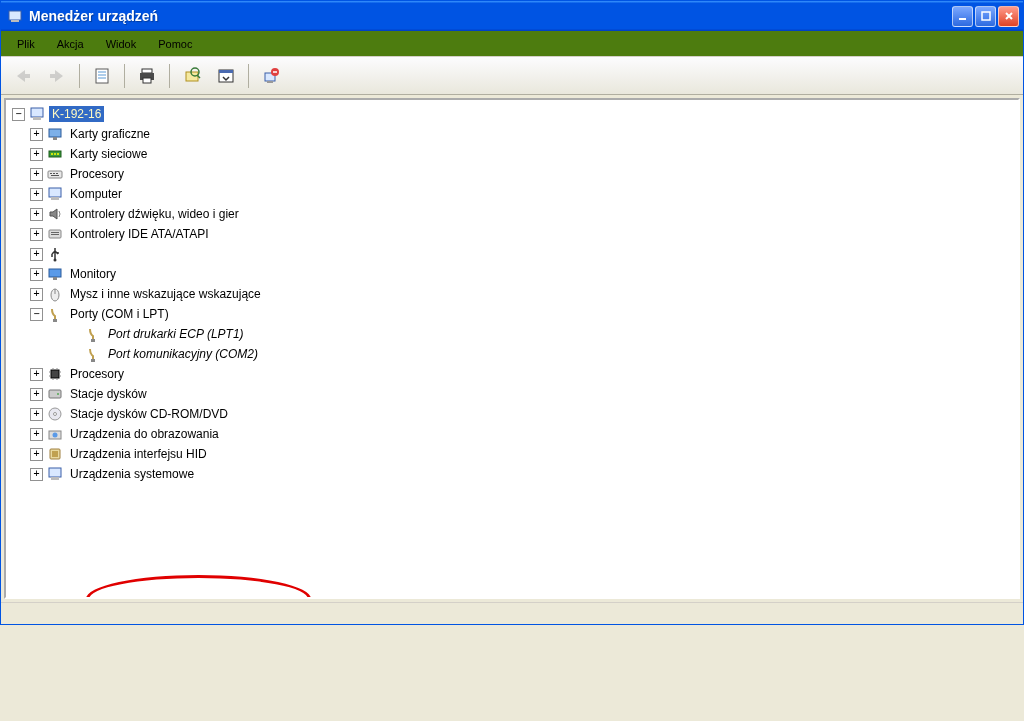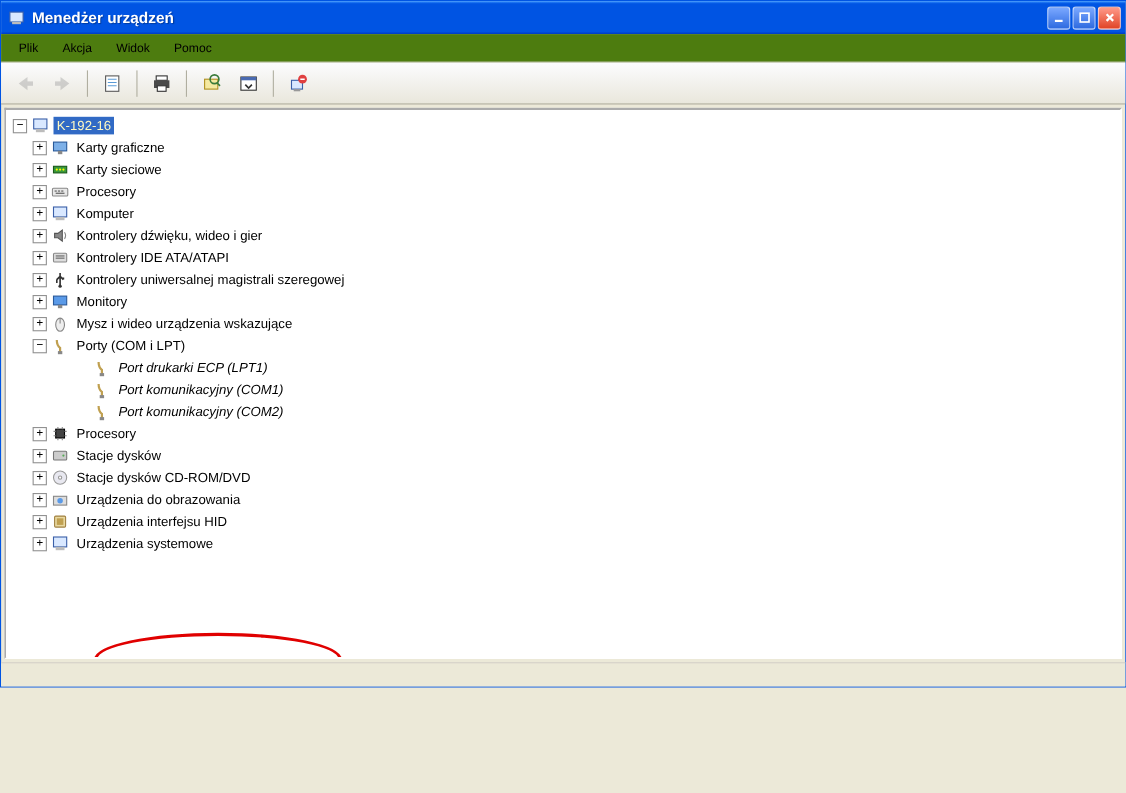--- a/index.html
+++ b/index.html
@@ -362,21 +362,20 @@
             </li>
             <li>
               <div class="node">
                 <span class="expander">+</span>
                 <span class="node-icon">
                   <svg viewBox="0 0 16 16">
                     <path d="M8 2 L8 14 M8 5 L5 8 M8 5 L11 8 M5 8 L5 11 M11 8 L11 6" fill="none" stroke="#333" stroke-width="1.5"></path>
                     <circle cx="8" cy="14" r="1.5" fill="#333"></circle>
                   </svg>
                 </span>
-                <span class="node-label">Kontrolery uniwersalnej magistrali szeregowej</span>
               </div>
             </li>
             <li>
               <div class="node">
                 <span class="expander">+</span>
                 <span class="node-icon">
                   <svg viewBox="0 0 16 16">
                     <rect x="2" y="3" width="12" height="8" fill="#5a9ae8" stroke="#2a5a9a"></rect>
                     <rect x="6" y="11" width="4" height="3" fill="#888"></rect>
                   </svg>
@@ -386,21 +385,21 @@
             </li>
             <li>
               <div class="node">
                 <span class="expander">+</span>
                 <span class="node-icon">
                   <svg viewBox="0 0 16 16">
                     <ellipse cx="8" cy="9" rx="4" ry="6" fill="#eee" stroke="#888"></ellipse>
                     <line x1="8" y1="3" x2="8" y2="8" stroke="#888"></line>
                   </svg>
                 </span>
-                <span class="node-label">Mysz i wideo urządzenia wskazujące</span>
+                <span class="node-label">Mysz i inne wskazujące wskazujące</span>
               </div>
             </li>
             <li>
               <div class="node">
                 <span class="expander">−</span>
                 <span class="node-icon">
                   <svg viewBox="0 0 16 16">
                     <path d="M5 3 Q5 8 8 10 L8 14" fill="none" stroke="#c0a050" stroke-width="2"></path>
                     <rect x="6" y="13" width="4" height="3" fill="#888"></rect>
                   </svg>
@@ -422,32 +421,20 @@
                 </li>
                 <li>
                   <div class="node">
                     <span class="expander-spacer"></span>
                     <span class="node-icon">
                       <svg viewBox="0 0 16 16">
                         <path d="M5 3 Q5 8 8 10 L8 14" fill="none" stroke="#c0a050" stroke-width="2"></path>
                         <rect x="6" y="13" width="4" height="3" fill="#888"></rect>
                       </svg>
                     </span>
-                    <span class="node-label">Port komunikacyjny (COM1)</span>
-                  </div>
-                </li>
-                <li>
-                  <div class="node">
-                    <span class="expander-spacer"></span>
-                    <span class="node-icon">
-                      <svg viewBox="0 0 16 16">
-                        <path d="M5 3 Q5 8 8 10 L8 14" fill="none" stroke="#c0a050" stroke-width="2"></path>
-                        <rect x="6" y="13" width="4" height="3" fill="#888"></rect>
-                      </svg>
-                    </span>
                     <span class="node-label">Port komunikacyjny (COM2)</span>
                   </div>
                 </li>
               </ul>
             </li>
             <li>
               <div class="node">
                 <span class="expander">+</span>
                 <span class="node-icon">
                   <svg viewBox="0 0 16 16">

